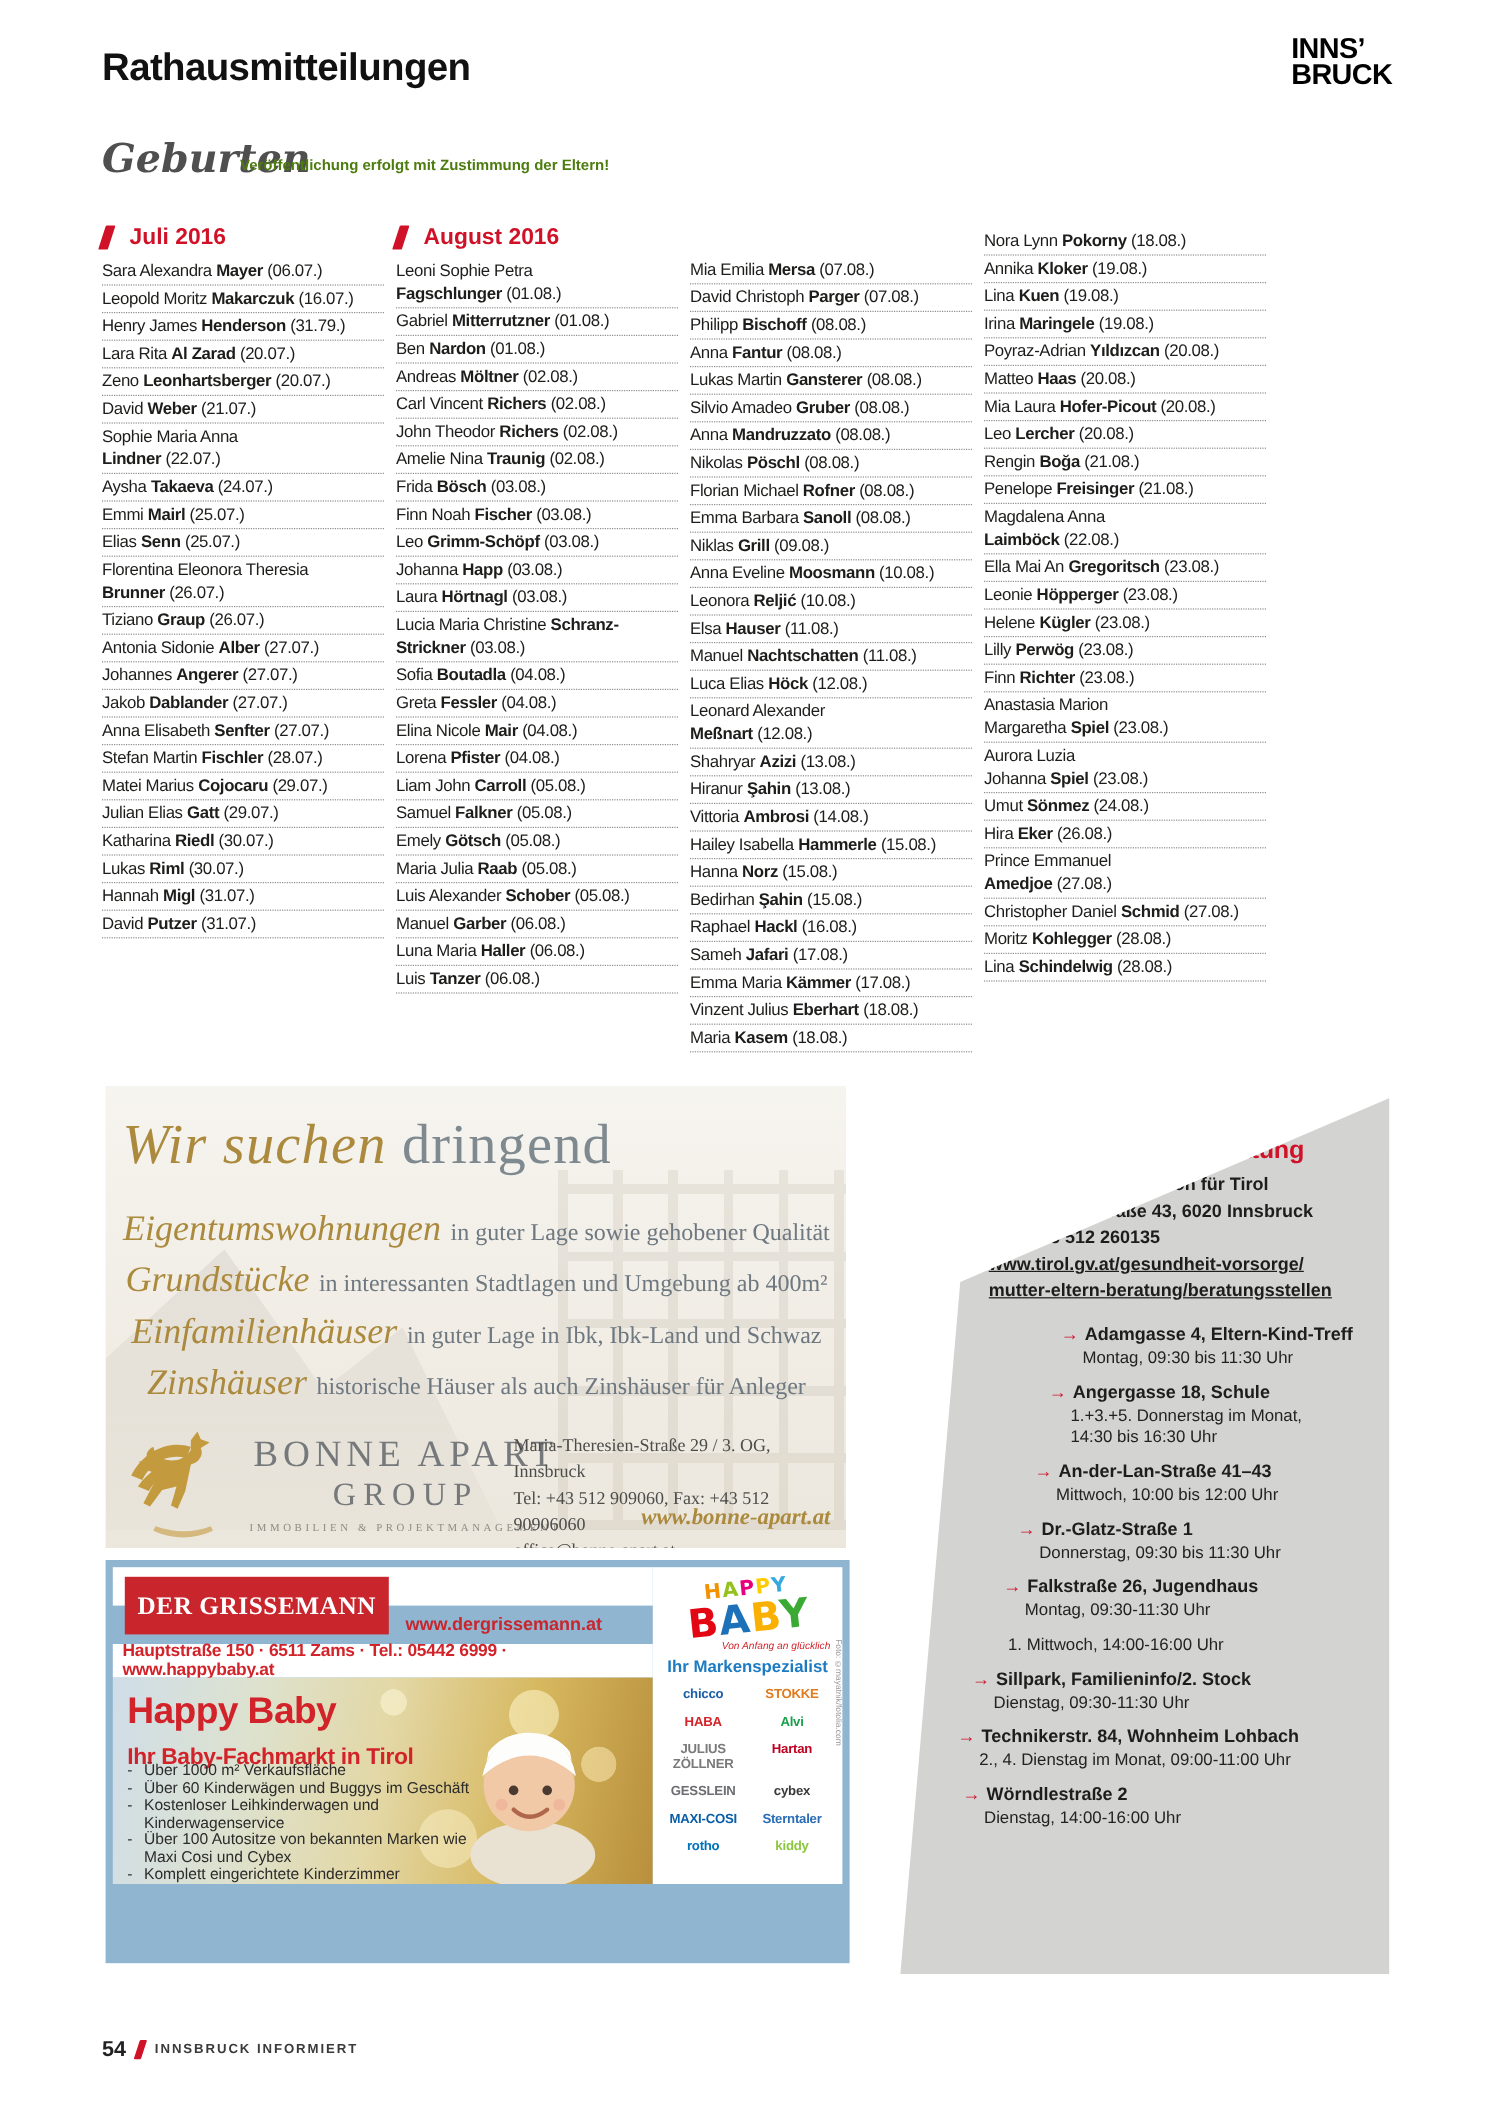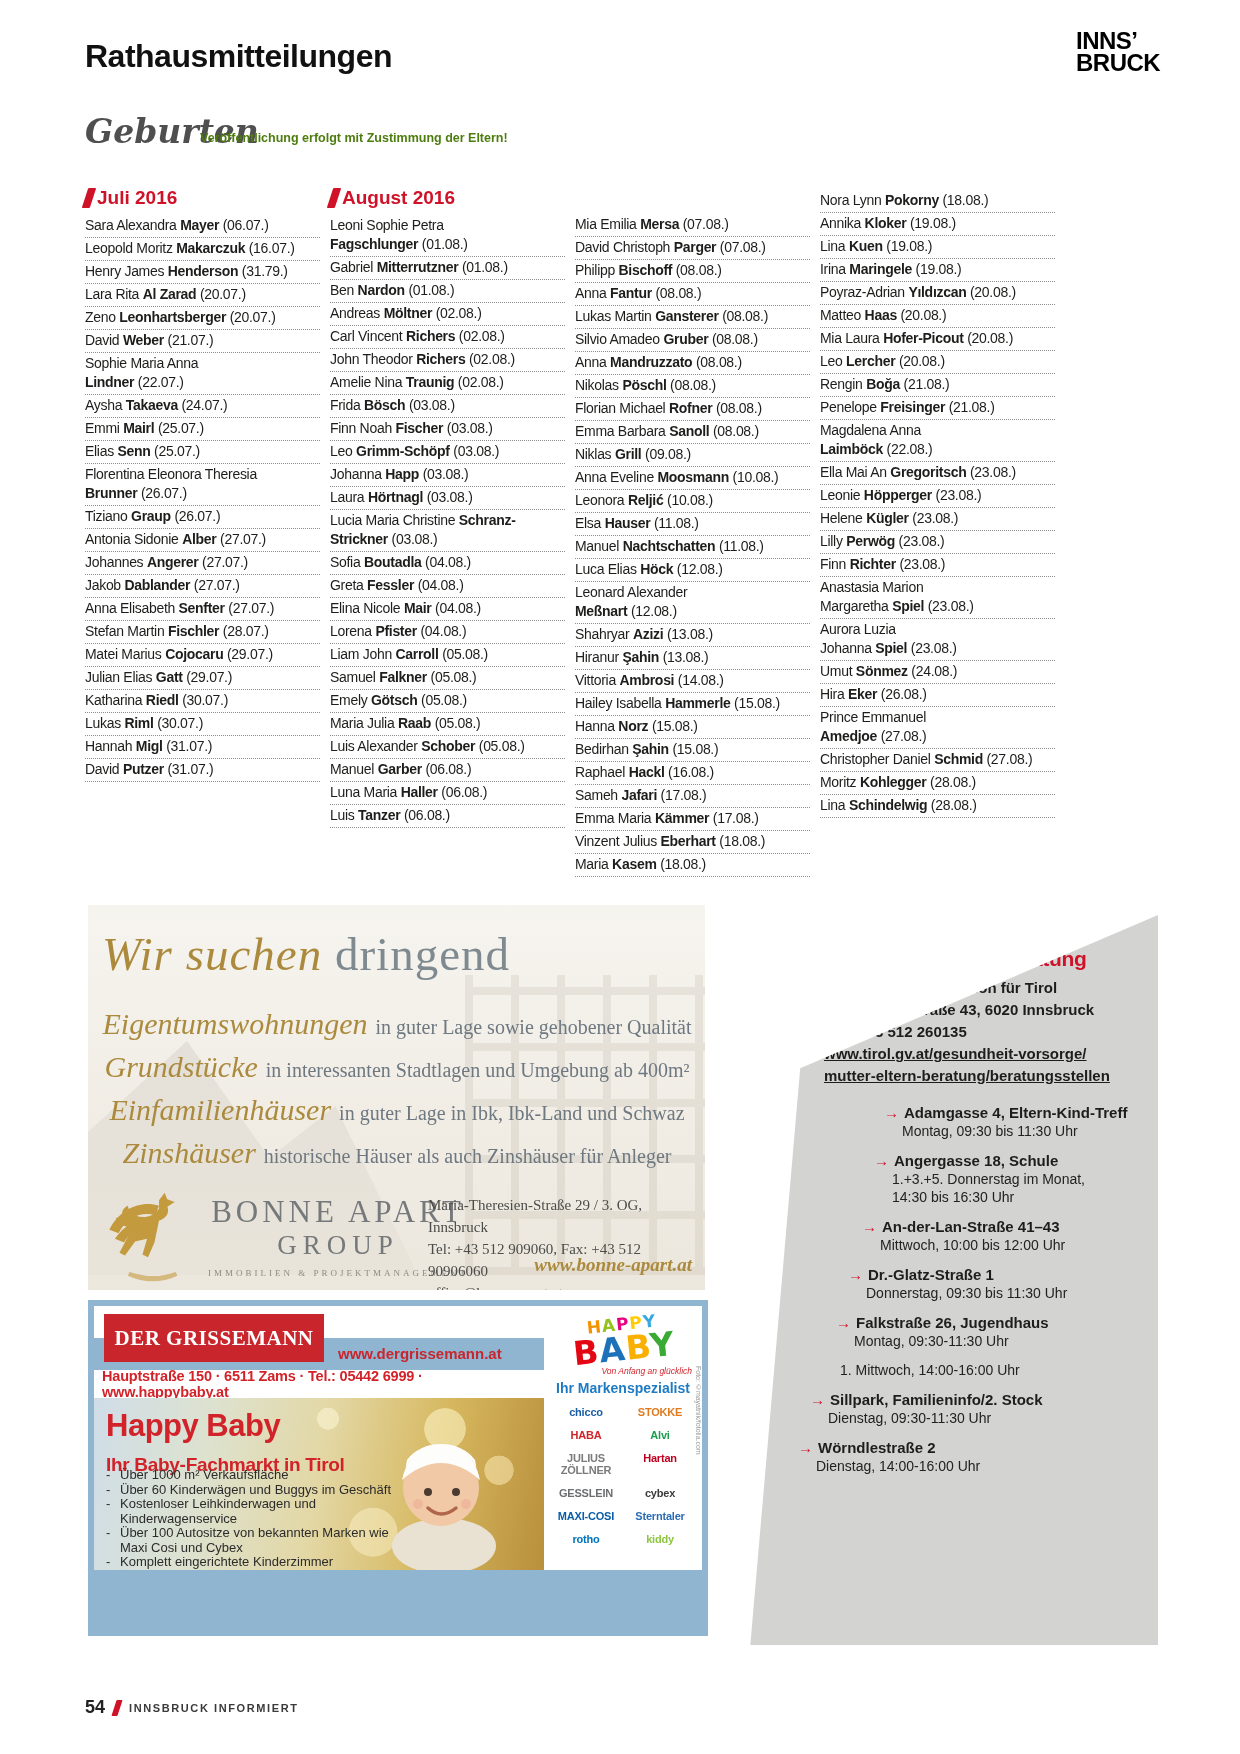--- a/index.html
+++ b/index.html
@@ -12,21 +12,21 @@
   .logo { position:absolute; left:1076px; top:30px; font-weight:bold; font-size:24px; line-height:22px; letter-spacing:-0.5px; color:#000; }
   .sec-title { position:absolute; left:85px; top:112px; font-family:"DejaVu Serif", serif; font-style:italic; font-weight:bold; font-size:33px; color:#4f4f4f; }
   .sec-note { position:absolute; left:200px; top:131px; font-size:12.5px; font-weight:bold; color:#4d7c0f; }
 
   
   .col { position:absolute; width:235px; }
   .col1 { left:85px;  top:185px; }
   .col2 { left:330px; top:185px; }
   .col3 { left:575px; top:190px;margin-top:24px; }
   .col4 { left:820px; top:190px; }
-  .col-heading { display:flex; align-items:center; gap:4px; color:#d01228; font-size:19px; font-weight:bold; height:26px; margin-bottom:4px; }
+  .col-heading { display:flex; align-items:center; gap:15px; color:#d01228; font-size:19px; font-weight:bold; height:26px; margin-bottom:4px; }
   .slash { width:8px; height:20px; background:#d01228; transform:skewX(-18deg); border-radius:1px; }
   .entry { font-size:14px; line-height:19px; padding:1px 0 2px; border-bottom:1px dotted #8d8d8d; letter-spacing:-0.3px; white-space:pre-line; }
   .entry b { font-weight:bold; }
 
   
   .ad-bonne { position:absolute; left:88px; top:905px; width:617px; height:385px;
               background:linear-gradient(180deg,#f6f4ef 0%, #f1ede5 55%, #ece7dd 100%); overflow:hidden; }
   .bonne-windows { position:absolute; right:0; top:70px; width:240px; height:300px; opacity:0.22;
      background: repeating-linear-gradient(90deg,#b9b0a0 0 8px, transparent 8px 46px),
                  repeating-linear-gradient(0deg,#b9b0a0 0 8px, transparent 8px 56px); }
@@ -417,20 +417,26 @@
               <div>1. Mittwoch, 14:00-16:00 Uhr</div>
             </div>
           </div>
           <div class="b-entry">
             <div class="b-place"><span class="arrow"></span><b>Sillpark, Familieninfo/2. Stock</b></div>
             <div class="b-times">
               <div>Dienstag, 09:30-11:30 Uhr</div>
             </div>
           </div>
           <div class="b-entry">
+            <div class="b-place"><span class="arrow"></span><b>Technikerstr. 84, Wohnheim Lohbach</b></div>
+            <div class="b-times">
+              <div>2., 4. Dienstag im Monat, 09:00-11:00 Uhr</div>
+            </div>
+          </div>
+          <div class="b-entry">
             <div class="b-place"><span class="arrow"></span><b>Wörndlestraße 2</b></div>
             <div class="b-times">
               <div>Dienstag, 14:00-16:00 Uhr</div>
             </div>
           </div>
         </div>
     </div>
   </div>
 
   <div class="footer">

